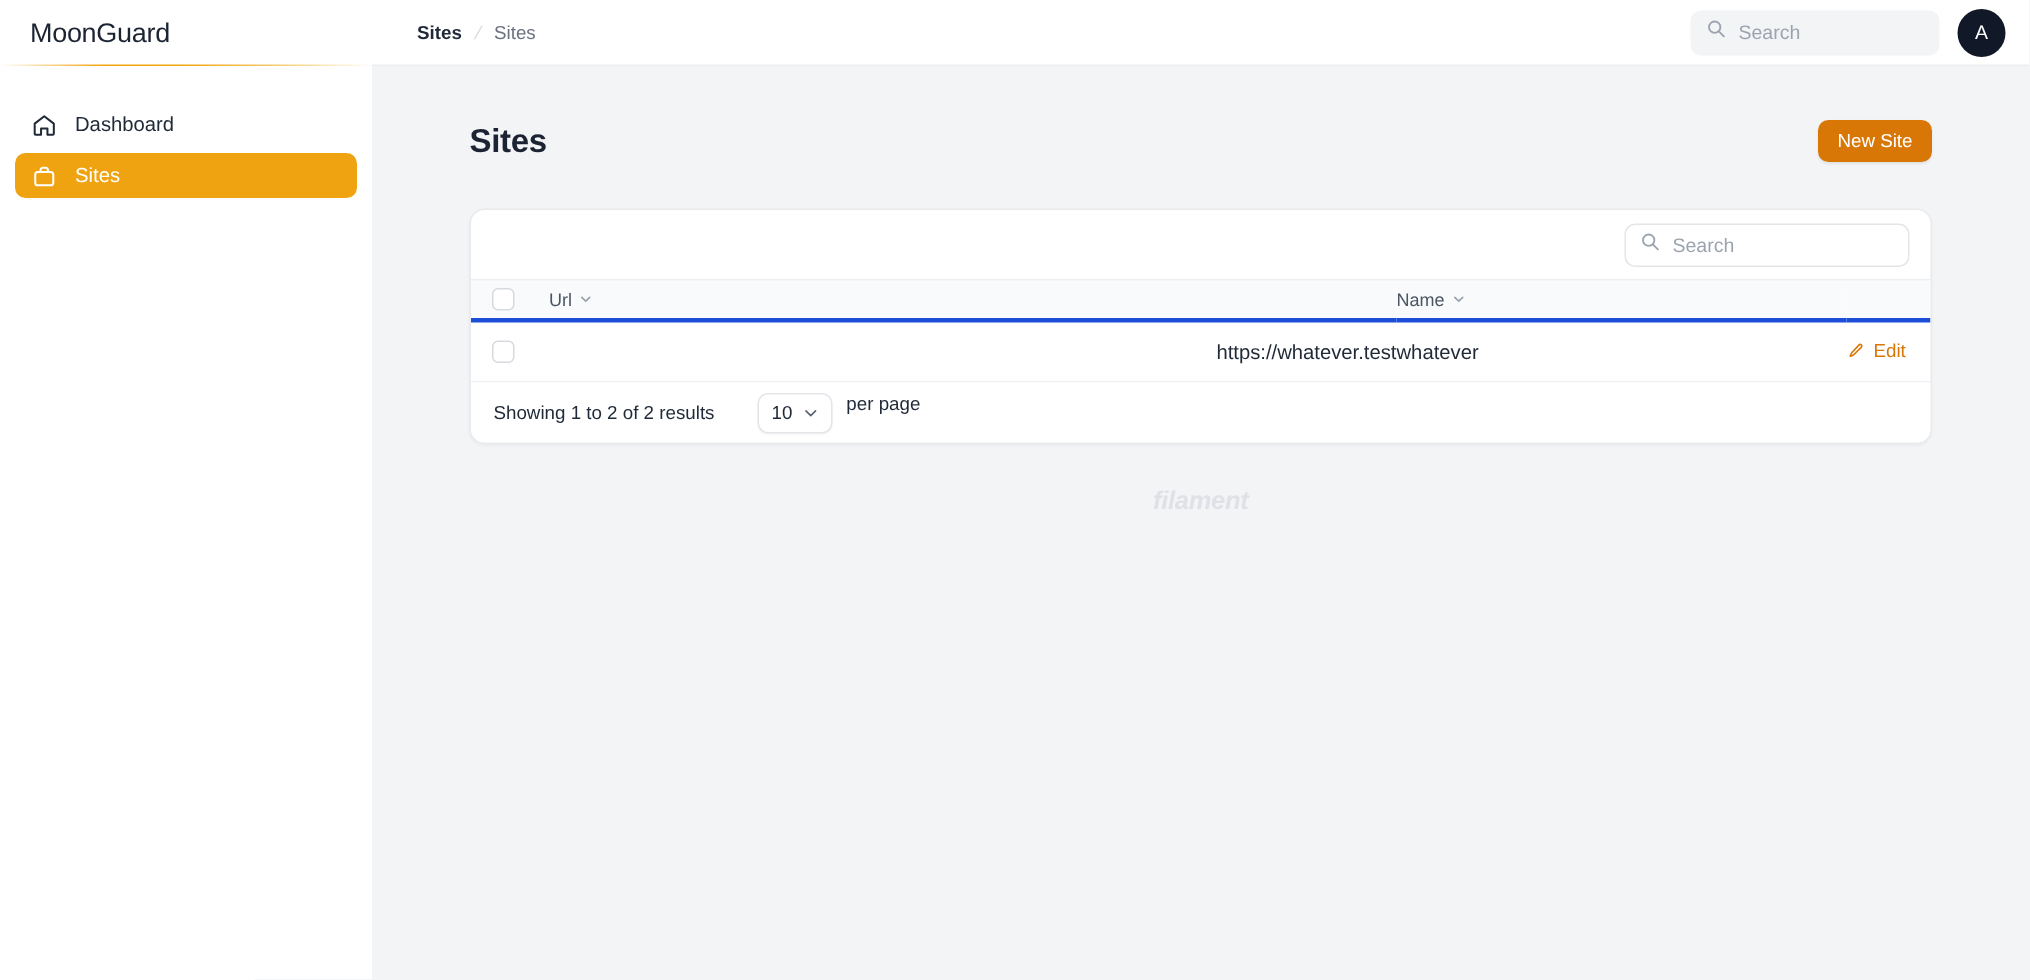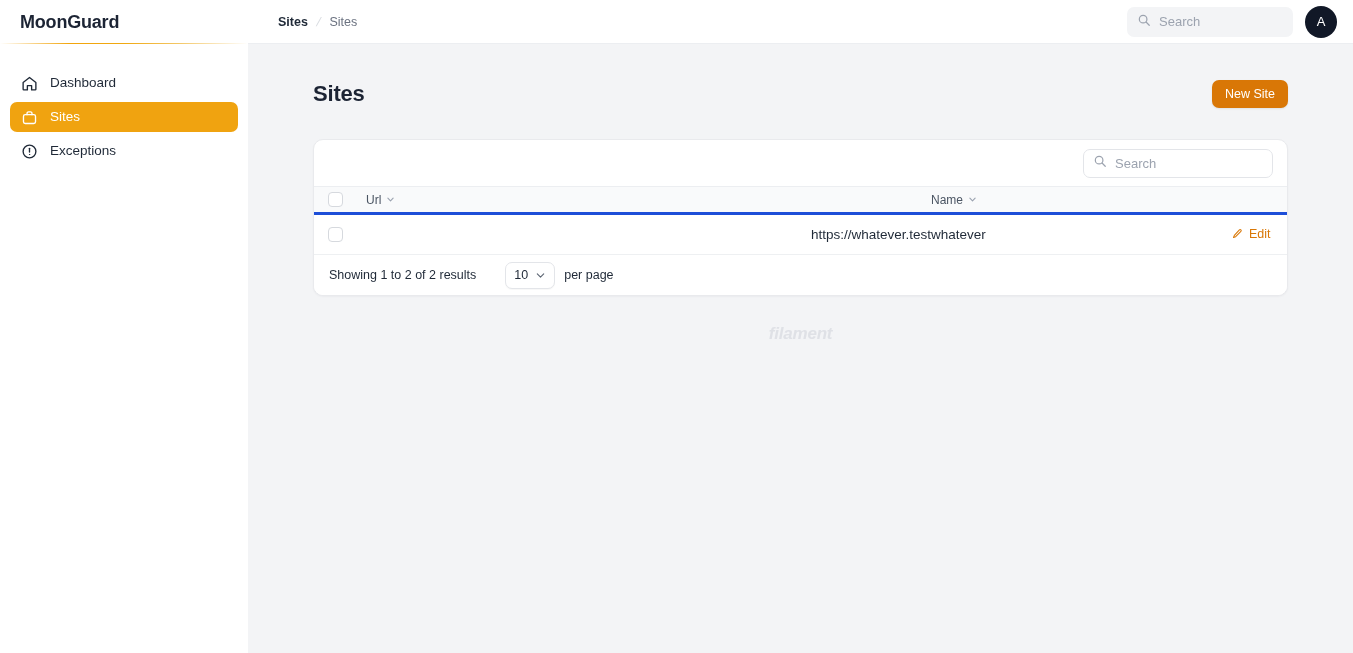--- a/index.html
+++ b/index.html
@@ -34,21 +34,21 @@
   }
   .sidebar-brand {
     height: 44px;
     display: flex;
     align-items: center;
     padding: 0 20px;
     position: relative;
   }
   .brand-text {
     font-size: 18px;
-    font-weight: 700;
+    font-weight: 400;
     color: #1c2434;
     letter-spacing: -0.2px;
   }
   .brand-divider {
     position: absolute;
     left: 0; right: 0;
     bottom: 0;
     height: 1px;
     background: linear-gradient(to right, #ffffff 0%, #f2a50c 28%, #f0a811 50%, #f3c766 72%, #ffffff 100%);
   }
@@ -290,21 +290,20 @@
     align-items: center;
     padding: 0 15px;
     background: #ffffff;
   }
   .footer-text {
     font-size: 12.5px;
     color: #1f2937;
   }
   .per-page-group {
     display: flex;
-    align-items: center;
     gap: 9px;
     margin-left: 29px;
   }
   .select-box {
     height: 27px;
     min-width: 49px;
     border: 1px solid #e3e5e9;
     border-radius: 7px;
     display: flex;
     align-items: center;
@@ -356,30 +355,20 @@
       <div class="nav-item active">
         <span class="nav-icon">
           <svg width="17" height="17" viewBox="0 0 24 24" fill="none" stroke="#ffffff" stroke-width="1.9" stroke-linecap="round" stroke-linejoin="round">
             <rect x="3.5" y="8" width="17" height="12.5" rx="2.5"></rect>
             <path d="M8.5 8V6.2A2.2 2.2 0 0 1 10.7 4h2.6a2.2 2.2 0 0 1 2.2 2.2V8"></path>
           </svg>
         </span>
         <span class="nav-label">Sites</span>
       </div>
 
-      <div class="nav-item">
-        <span class="nav-icon">
-          <svg width="17" height="17" viewBox="0 0 24 24" fill="none" stroke="#1f2937" stroke-width="1.9" stroke-linecap="round" stroke-linejoin="round">
-            <circle cx="12" cy="12" r="9"></circle>
-            <path d="M12 7.5v5.2"></path>
-            <circle cx="12" cy="16.3" r="0.22" fill="#1f2937" stroke-width="1.4"></circle>
-          </svg>
-        </span>
-        <span class="nav-label">Exceptions</span>
-      </div>
 
     </nav>
   </aside>
 
   <div class="main">
 
     <header class="topbar">
       <div class="breadcrumb">
         <span class="crumb-current">Sites</span>
         <span class="crumb-sep">/</span>

